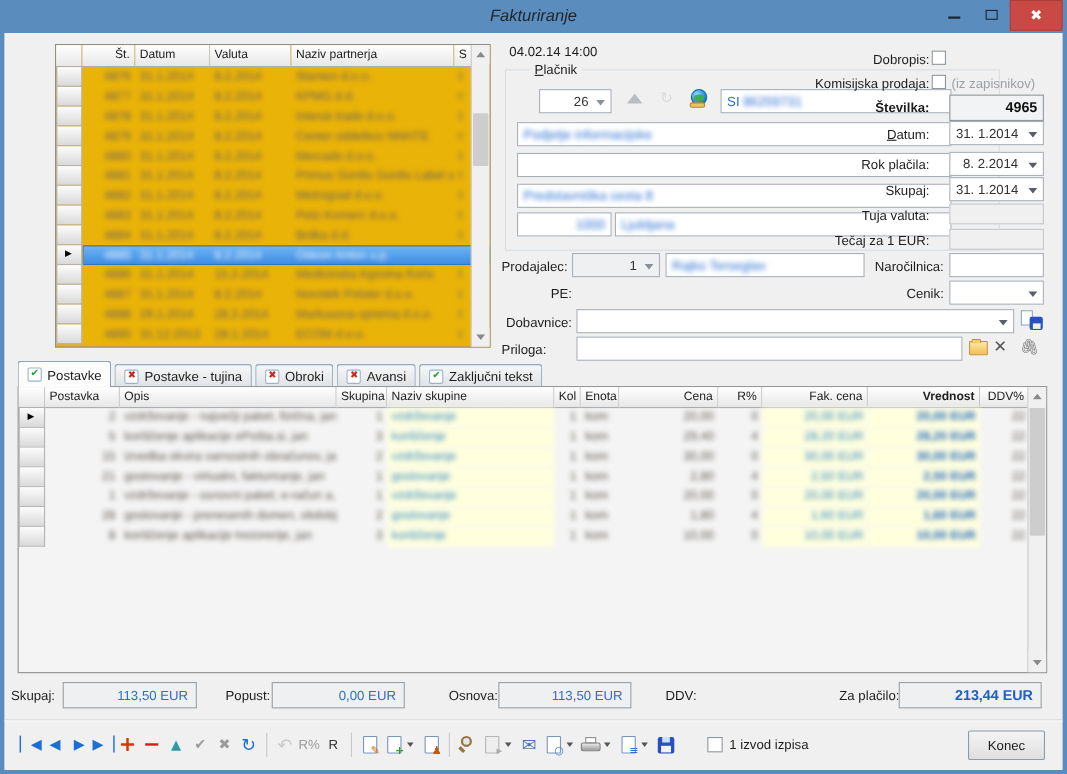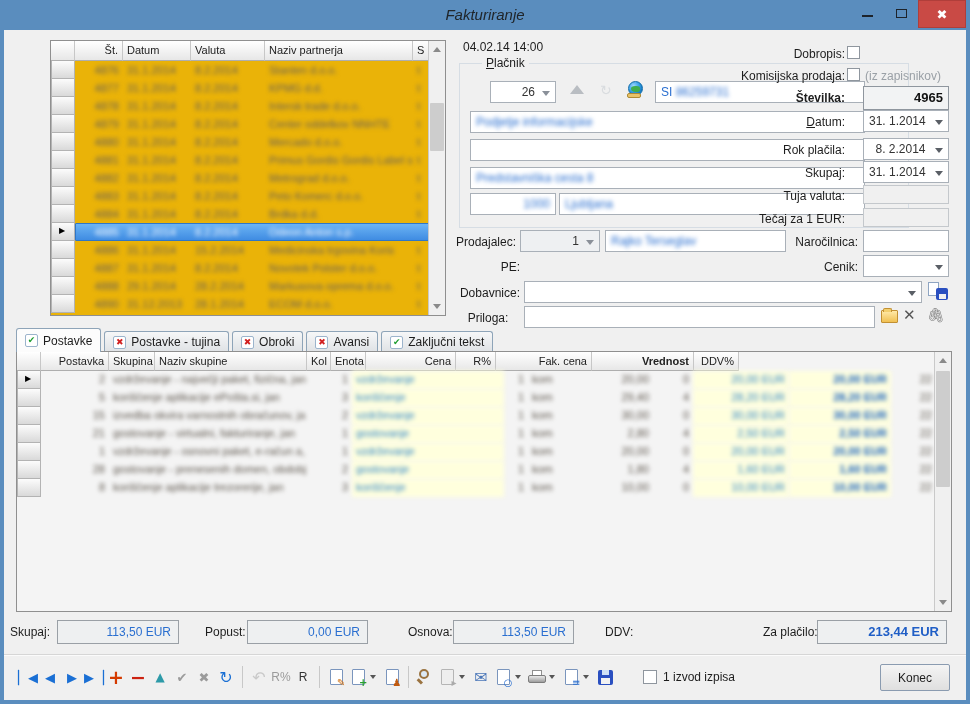--- a/index.html
+++ b/index.html
@@ -376,21 +376,21 @@
 
     <div class="lbl" style="left:440px; top:256px; width:76px; text-align:right;">Dobavnice:</div>
     <div class="fld" style="left:520px; top:251px; width:398px; height:22px; padding-right:16px;">
         <span class="chev"></span>
       </div>
     <span class="diskico" style="position:absolute; left:924px; top:252px;">
         <span class="page"></span>
         <span class="disk"></span>
       </span>
 
-    <div class="lbl" style="left:452px; top:281px; width:64px; text-align:center;">Priloga:</div>
+    <div class="lbl" style="left:452px; top:281px; width:64px; text-align:left;">Priloga:</div>
     <div class="fld" style="left:520px; top:276px; width:351px; height:22px;"></div>
     <span class="folderico" style="position:absolute; left:877px; top:277px;"></span>
     <span class="xico" style="position:absolute; left:899px; top:276px;">✕</span>
     <span class="clipico" style="position:absolute; left:923px; top:277px;">🖇︎</span>
 
     <div class="tabs" id="tabBar">
         <div class="tab active">
           <span class="tabico check">✔</span>
           <span>Postavke</span>
         </div>
@@ -408,21 +408,22 @@
         </div>
         <div class="tab">
           <span class="tabico check">✔</span>
           <span>Zaključni tekst</span>
         </div>
       </div>
 
     <div class="itable">
       <div class="it-head" id="itHead">
           <div class="hcell" style="width: 24px;"></div>
-          <div class="hcell" style="width: 68px; text-align: right;">Postavka</div>
+          <div class="hcell" style="width: 68px; text-align: left;">Postavka</div>
+          <div class="hcell" style="width: 197px;">Opis</div>
           <div class="hcell" style="width: 46px; text-align: right;">Skupina</div>
           <div class="hcell" style="width: 152px;">Naziv skupine</div>
           <div class="hcell" style="width: 24px; text-align: left;">Kol</div>
           <div class="hcell" style="width: 35px;">Enota</div>
           <div class="hcell" style="width: 90px; text-align: right;">Cena</div>
           <div class="hcell" style="width: 40px; text-align: right;">R%</div>
           <div class="hcell" style="width: 96px; text-align: right;">Fak. cena</div>
           <div class="hcell" style="width: 102px; text-align: right; font-weight: bold;">Vrednost</div>
           <div class="hcell" style="width: 45px; text-align: right;">DDV%</div>
         </div>

